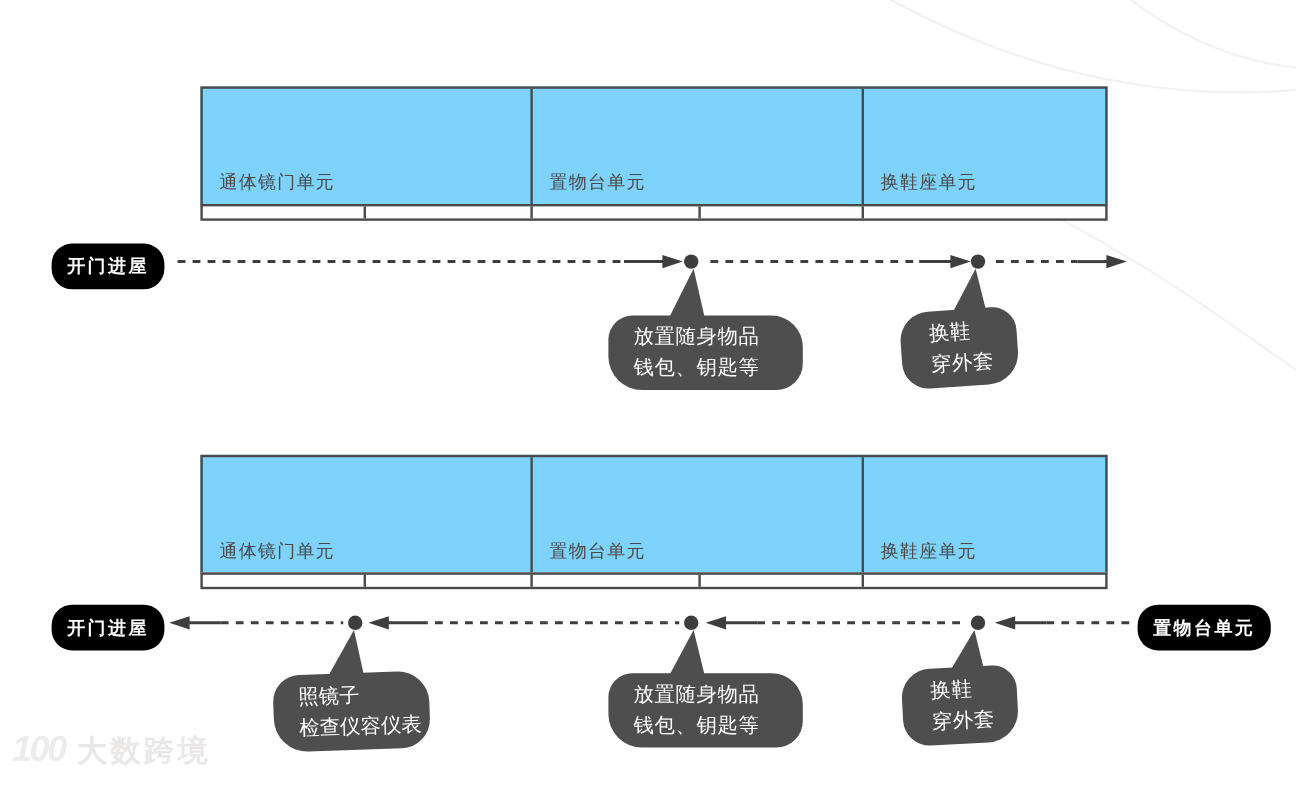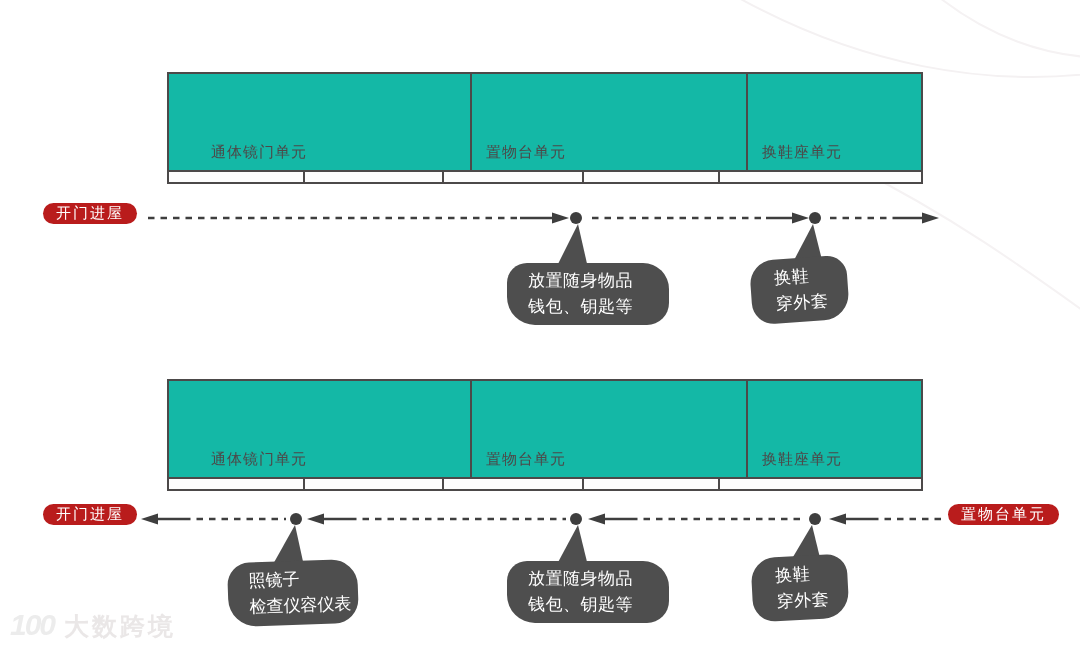--- a/index.html
+++ b/index.html
@@ -5,43 +5,42 @@
   html,body{margin:0;padding:0;background:#ffffff;}
   .canvas{
     position:relative;width:1080px;height:655px;background:#ffffff;overflow:hidden;
     font-family:"Liberation Sans","DejaVu Sans",sans-serif;
   }
   svg.layer{position:absolute;left:0;top:0;width:1080px;height:655px;pointer-events:none;}
 
   
   .unit-bar{
     position:absolute;left:167px;width:756px;height:100px;
-    background:#14b8a6;border:2px solid #4c4949;box-sizing:border-box;
+    background:#7dd3fc;border:2px solid #4c4949;box-sizing:border-box;
     display:flex;
-    padding-left:28px;
   }
   .unit-section{position:relative;box-sizing:border-box;border-right:2px solid #4c4949;}
   .unit-section:last-child{border-right:none;}
   .unit-label{
     position:absolute;left:14px;bottom:8px;font-size:15px;color:#4d4848;
     letter-spacing:1px;white-space:nowrap;
   }
   .plinth{
     position:absolute;left:167px;width:756px;height:14px;
     background:#fdfdfd;border:2px solid #4c4949;box-sizing:border-box;display:flex;
   }
   .plinth-cell{box-sizing:border-box;border-right:2px solid #4c4949;height:100%;}
   .plinth-cell:last-child{border-right:none;}
 
   
   .pill{
-    position:absolute;height:21px;min-width:94px;box-sizing:border-box;
-    background:#b91c1c;color:#ffffff;border-radius:17px;
+    position:absolute;height:38px;min-width:94px;box-sizing:border-box;
+    background:#000000;color:#ffffff;border-radius:17px;
     display:flex;align-items:center;justify-content:center;
-    font-size:15px;letter-spacing:2px;padding:0 13px;white-space:nowrap;
+    font-size:15px;letter-spacing:2px;padding:0 13px;white-space:nowrap;font-weight:bold;
   }
 
   
   .bubble{
     position:absolute;background:#4e4e4e;color:#ffffff;box-sizing:border-box;
     display:flex;flex-direction:column;justify-content:center;
     font-size:17px;line-height:26px;letter-spacing:0.5px;white-space:nowrap;
   }
   .bubble span{display:block;}
 

